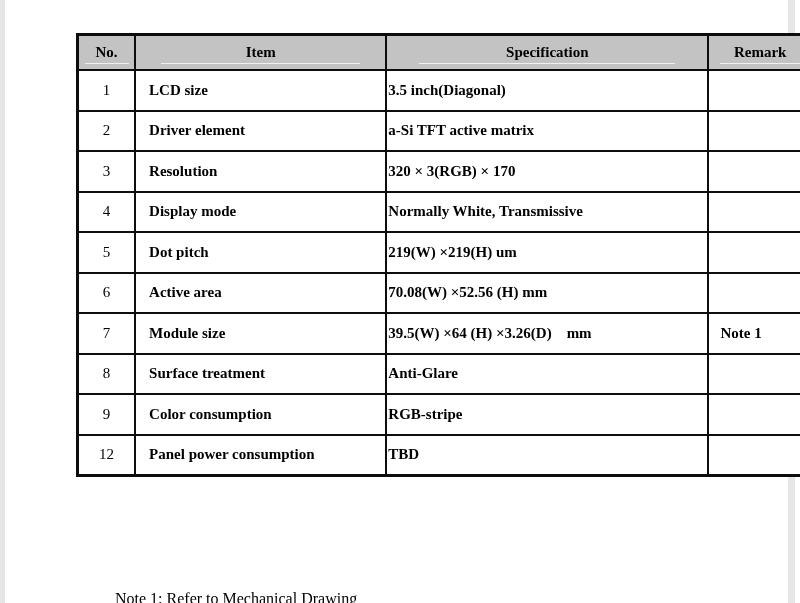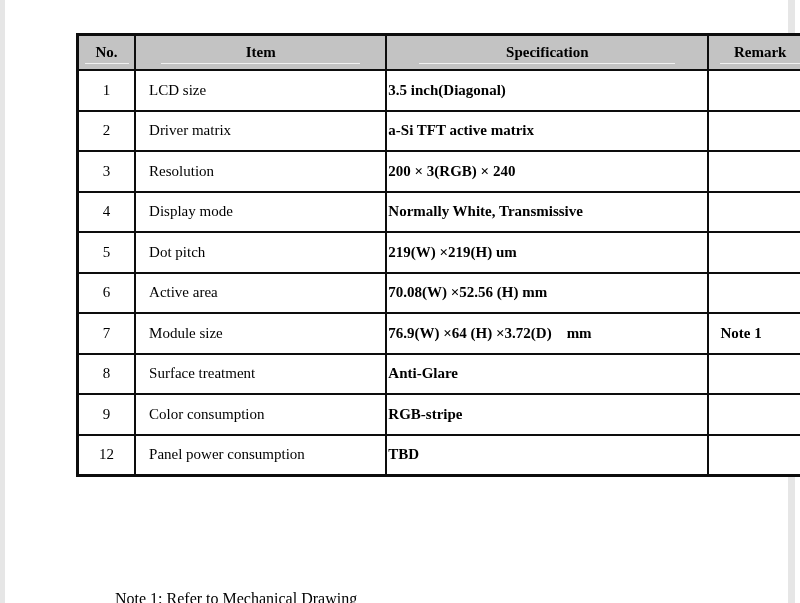--- a/index.html
+++ b/index.html
@@ -62,21 +62,21 @@
   .spec-table td { height: 36.5px; background: #ffffff; }
   .col-no     { width: 52px; }
   .col-item   { width: 227px; }
   .col-spec   { width: 291px; }
   .col-remark { width: 94px; }
   td.cell-no {
     text-align: center;
     font-weight: normal;
   }
   td.cell-item {
-    font-weight: normal;
+    font-weight: bold;
     padding-left: 13px;
   }
   td.cell-spec {
     font-weight: bold;
     padding-left: 1px;
     white-space: pre-wrap;
   }
   td.cell-remark {
     font-weight: bold;
     padding-left: 11px;
@@ -116,28 +116,28 @@
     </thead>
     <tbody id="spec-table-body">
         <tr>
           <td class="cell-no">1</td>
           <td class="cell-item">LCD size</td>
           <td class="cell-spec">3.5 inch(Diagonal)</td>
           <td class="cell-remark"></td>
         </tr>
         <tr>
           <td class="cell-no">2</td>
-          <td class="cell-item">Driver matrix</td>
+          <td class="cell-item">Driver element</td>
           <td class="cell-spec">a-Si TFT active matrix</td>
           <td class="cell-remark"></td>
         </tr>
         <tr>
           <td class="cell-no">3</td>
           <td class="cell-item">Resolution</td>
-          <td class="cell-spec">200 × 3(RGB) × 240</td>
+          <td class="cell-spec">320 × 3(RGB) × 170</td>
           <td class="cell-remark"></td>
         </tr>
         <tr>
           <td class="cell-no">4</td>
           <td class="cell-item">Display mode</td>
           <td class="cell-spec">Normally White, Transmissive</td>
           <td class="cell-remark"></td>
         </tr>
         <tr>
           <td class="cell-no">5</td>
@@ -147,21 +147,21 @@
         </tr>
         <tr>
           <td class="cell-no">6</td>
           <td class="cell-item">Active area</td>
           <td class="cell-spec">70.08(W) ×52.56 (H) mm</td>
           <td class="cell-remark"></td>
         </tr>
         <tr>
           <td class="cell-no">7</td>
           <td class="cell-item">Module size</td>
-          <td class="cell-spec">76.9(W) ×64 (H) ×3.72(D)    mm</td>
+          <td class="cell-spec">39.5(W) ×64 (H) ×3.26(D)    mm</td>
           <td class="cell-remark">Note 1</td>
         </tr>
         <tr>
           <td class="cell-no">8</td>
           <td class="cell-item">Surface treatment</td>
           <td class="cell-spec">Anti-Glare</td>
           <td class="cell-remark"></td>
         </tr>
         <tr>
           <td class="cell-no">9</td>

